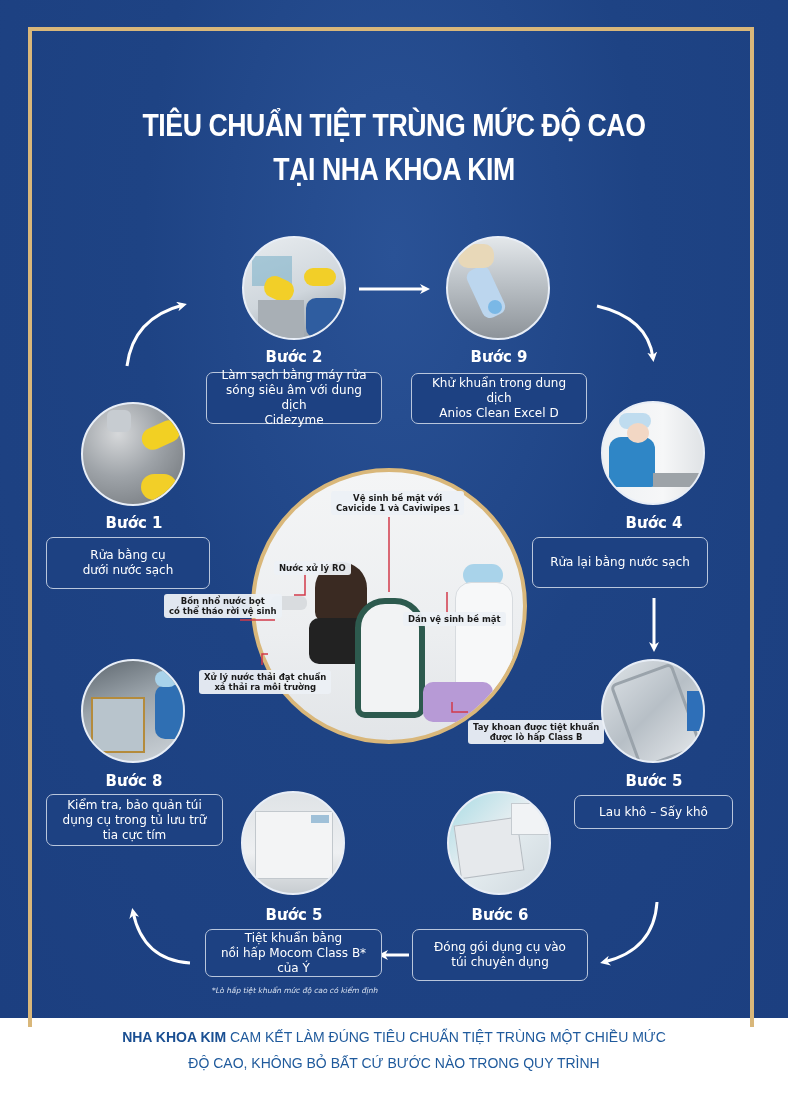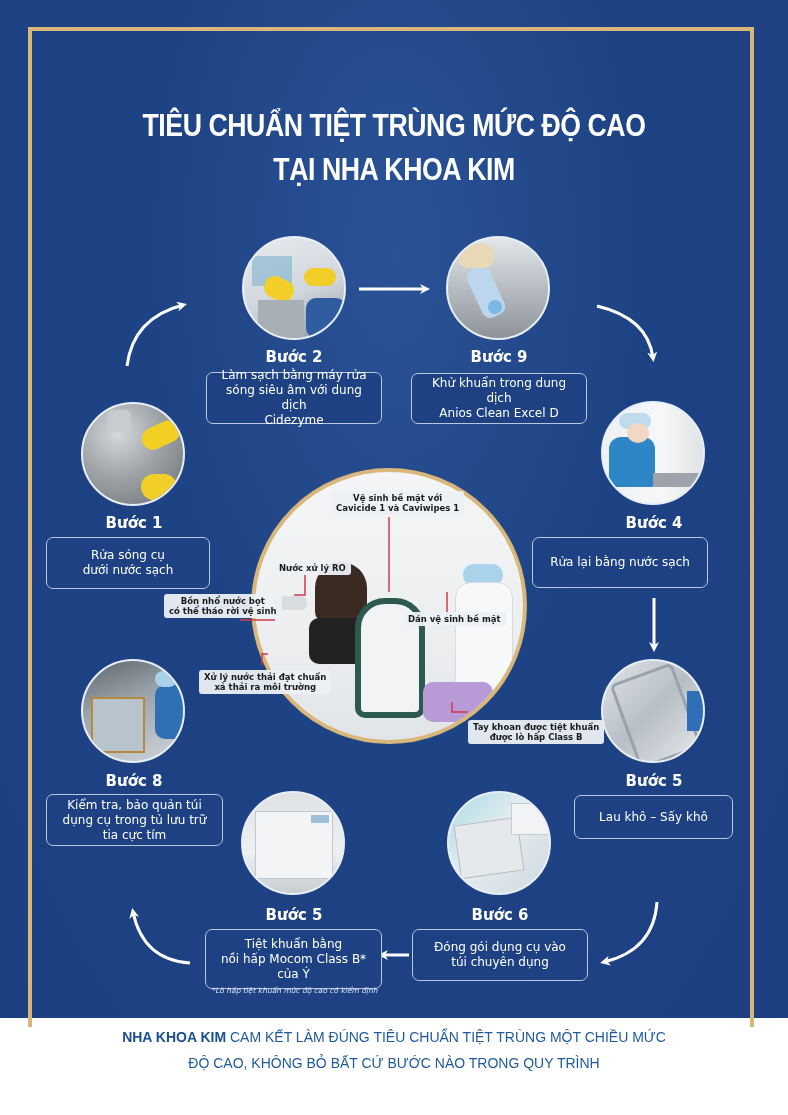--- a/index.html
+++ b/index.html
@@ -57,21 +57,21 @@
 </svg>
 
 <div class="step">
   <div class="circle" style="left:81px;top:402px;background:radial-gradient(circle at 35% 30%,#d6d8da 0%,#9ea3a8 45%,#6b7075 100%);">
     <div style="position:absolute;left:58px;top:20px;width:40px;height:22px;background:#f2d023;border-radius:12px;transform:rotate(-25deg);"></div>
     <div style="position:absolute;left:58px;top:70px;width:36px;height:26px;background:#f2cf28;border-radius:14px;"></div>
     <div style="position:absolute;left:24px;top:6px;width:24px;height:22px;background:#c7ccd1;border-radius:6px;"></div>
   </div>
   <div class="step-label" style="left:54px;top:514px;">Bước 1</div>
   <div class="desc" style="left:46px;top:537px;width:164px;height:52px;flex-direction:column;">
-    <span>Rửa sóng cụ</span>
+    <span>Rửa bằng cụ</span>
     <span>dưới nước sạch</span>
   </div>
 </div>
 
 <div class="step">
   <div class="circle" style="left:242px;top:236px;background:linear-gradient(160deg,#e8ecef 0%,#cfd6dc 55%,#8e979f 100%);">
     <div style="position:absolute;left:8px;top:18px;width:40px;height:30px;background:#7fb3c9;opacity:.6;"></div>
     <div style="position:absolute;left:20px;top:40px;width:30px;height:22px;background:#f2cf28;border-radius:10px;transform:rotate(25deg);"></div>
     <div style="position:absolute;left:60px;top:30px;width:32px;height:18px;background:#f2cf28;border-radius:10px;"></div>
     <div style="position:absolute;left:62px;top:60px;width:40px;height:40px;background:#2f5da0;border-radius:10px;"></div>
@@ -110,21 +110,21 @@
     <span>Rửa lại bằng nước sạch</span>
   </div>
 </div>
 
 <div class="step">
   <div class="circle" style="left:601px;top:659px;background:linear-gradient(135deg,#dfe4e8 0%,#b7bfc6 50%,#e7eaed 100%);">
     <div style="position:absolute;left:20px;top:10px;width:60px;height:84px;border:3px solid #9aa3ab;border-radius:6px;transform:rotate(-20deg);"></div>
     <div style="position:absolute;left:84px;top:30px;width:20px;height:40px;background:#2e6fb8;"></div>
   </div>
   <div class="step-label" style="left:574px;top:772px;">Bước 5</div>
-  <div class="desc" style="left:574px;top:795px;width:159px;height:44px;">
+  <div class="desc" style="left:574px;top:795px;width:159px;height:34px;">
     <span>Lau khô – Sấy khô</span>
   </div>
 </div>
 
 <div class="step">
   <div class="circle" style="left:447px;top:791px;background:linear-gradient(135deg,#a8dbe4 0%,#e6eef1 45%,#cfd8de 100%);">
     <div style="position:absolute;left:8px;top:28px;width:62px;height:52px;background:#e6e9ec;border:1px solid #b5bcc2;transform:rotate(-8deg);"></div>
     <div style="position:absolute;left:62px;top:10px;width:36px;height:30px;background:#f1f3f5;border:1px solid #c5cbd0;"></div>
   </div>
   <div class="step-label" style="left:420px;top:906px;">Bước 6</div>
@@ -133,21 +133,21 @@
     <span>túi chuyên dụng</span>
   </div>
 </div>
 
 <div class="step">
   <div class="circle" style="left:241px;top:791px;background:linear-gradient(180deg,#dfe3e6 0%,#eef0f2 60%,#c8cdd1 100%);">
     <div style="position:absolute;left:12px;top:18px;width:76px;height:66px;background:#f3f4f5;border:1px solid #c2c8cd;"></div>
     <div style="position:absolute;left:68px;top:22px;width:18px;height:8px;background:#9fc0d8;"></div>
   </div>
   <div class="step-label" style="left:214px;top:906px;">Bước 5</div>
-  <div class="desc" style="left:205px;top:929px;width:177px;height:60px;flex-direction:column;">
+  <div class="desc" style="left:205px;top:929px;width:177px;height:48px;flex-direction:column;">
     <span>Tiệt khuẩn bằng</span>
     <span>nồi hấp Mocom Class B*</span>
     <span>của Ý</span>
   </div>
 </div>
 <div class="footnote">*Lò hấp tiệt khuẩn mức độ cao có kiểm định</div>
 
 <div class="step">
   <div class="circle" style="left:81px;top:659px;background:linear-gradient(160deg,#5d666e 0%,#9aa3aa 40%,#cfd5da 100%);">
     <div style="position:absolute;left:8px;top:36px;width:50px;height:52px;background:#b8c4cc;border:2px solid #b48b3c;"></div>

